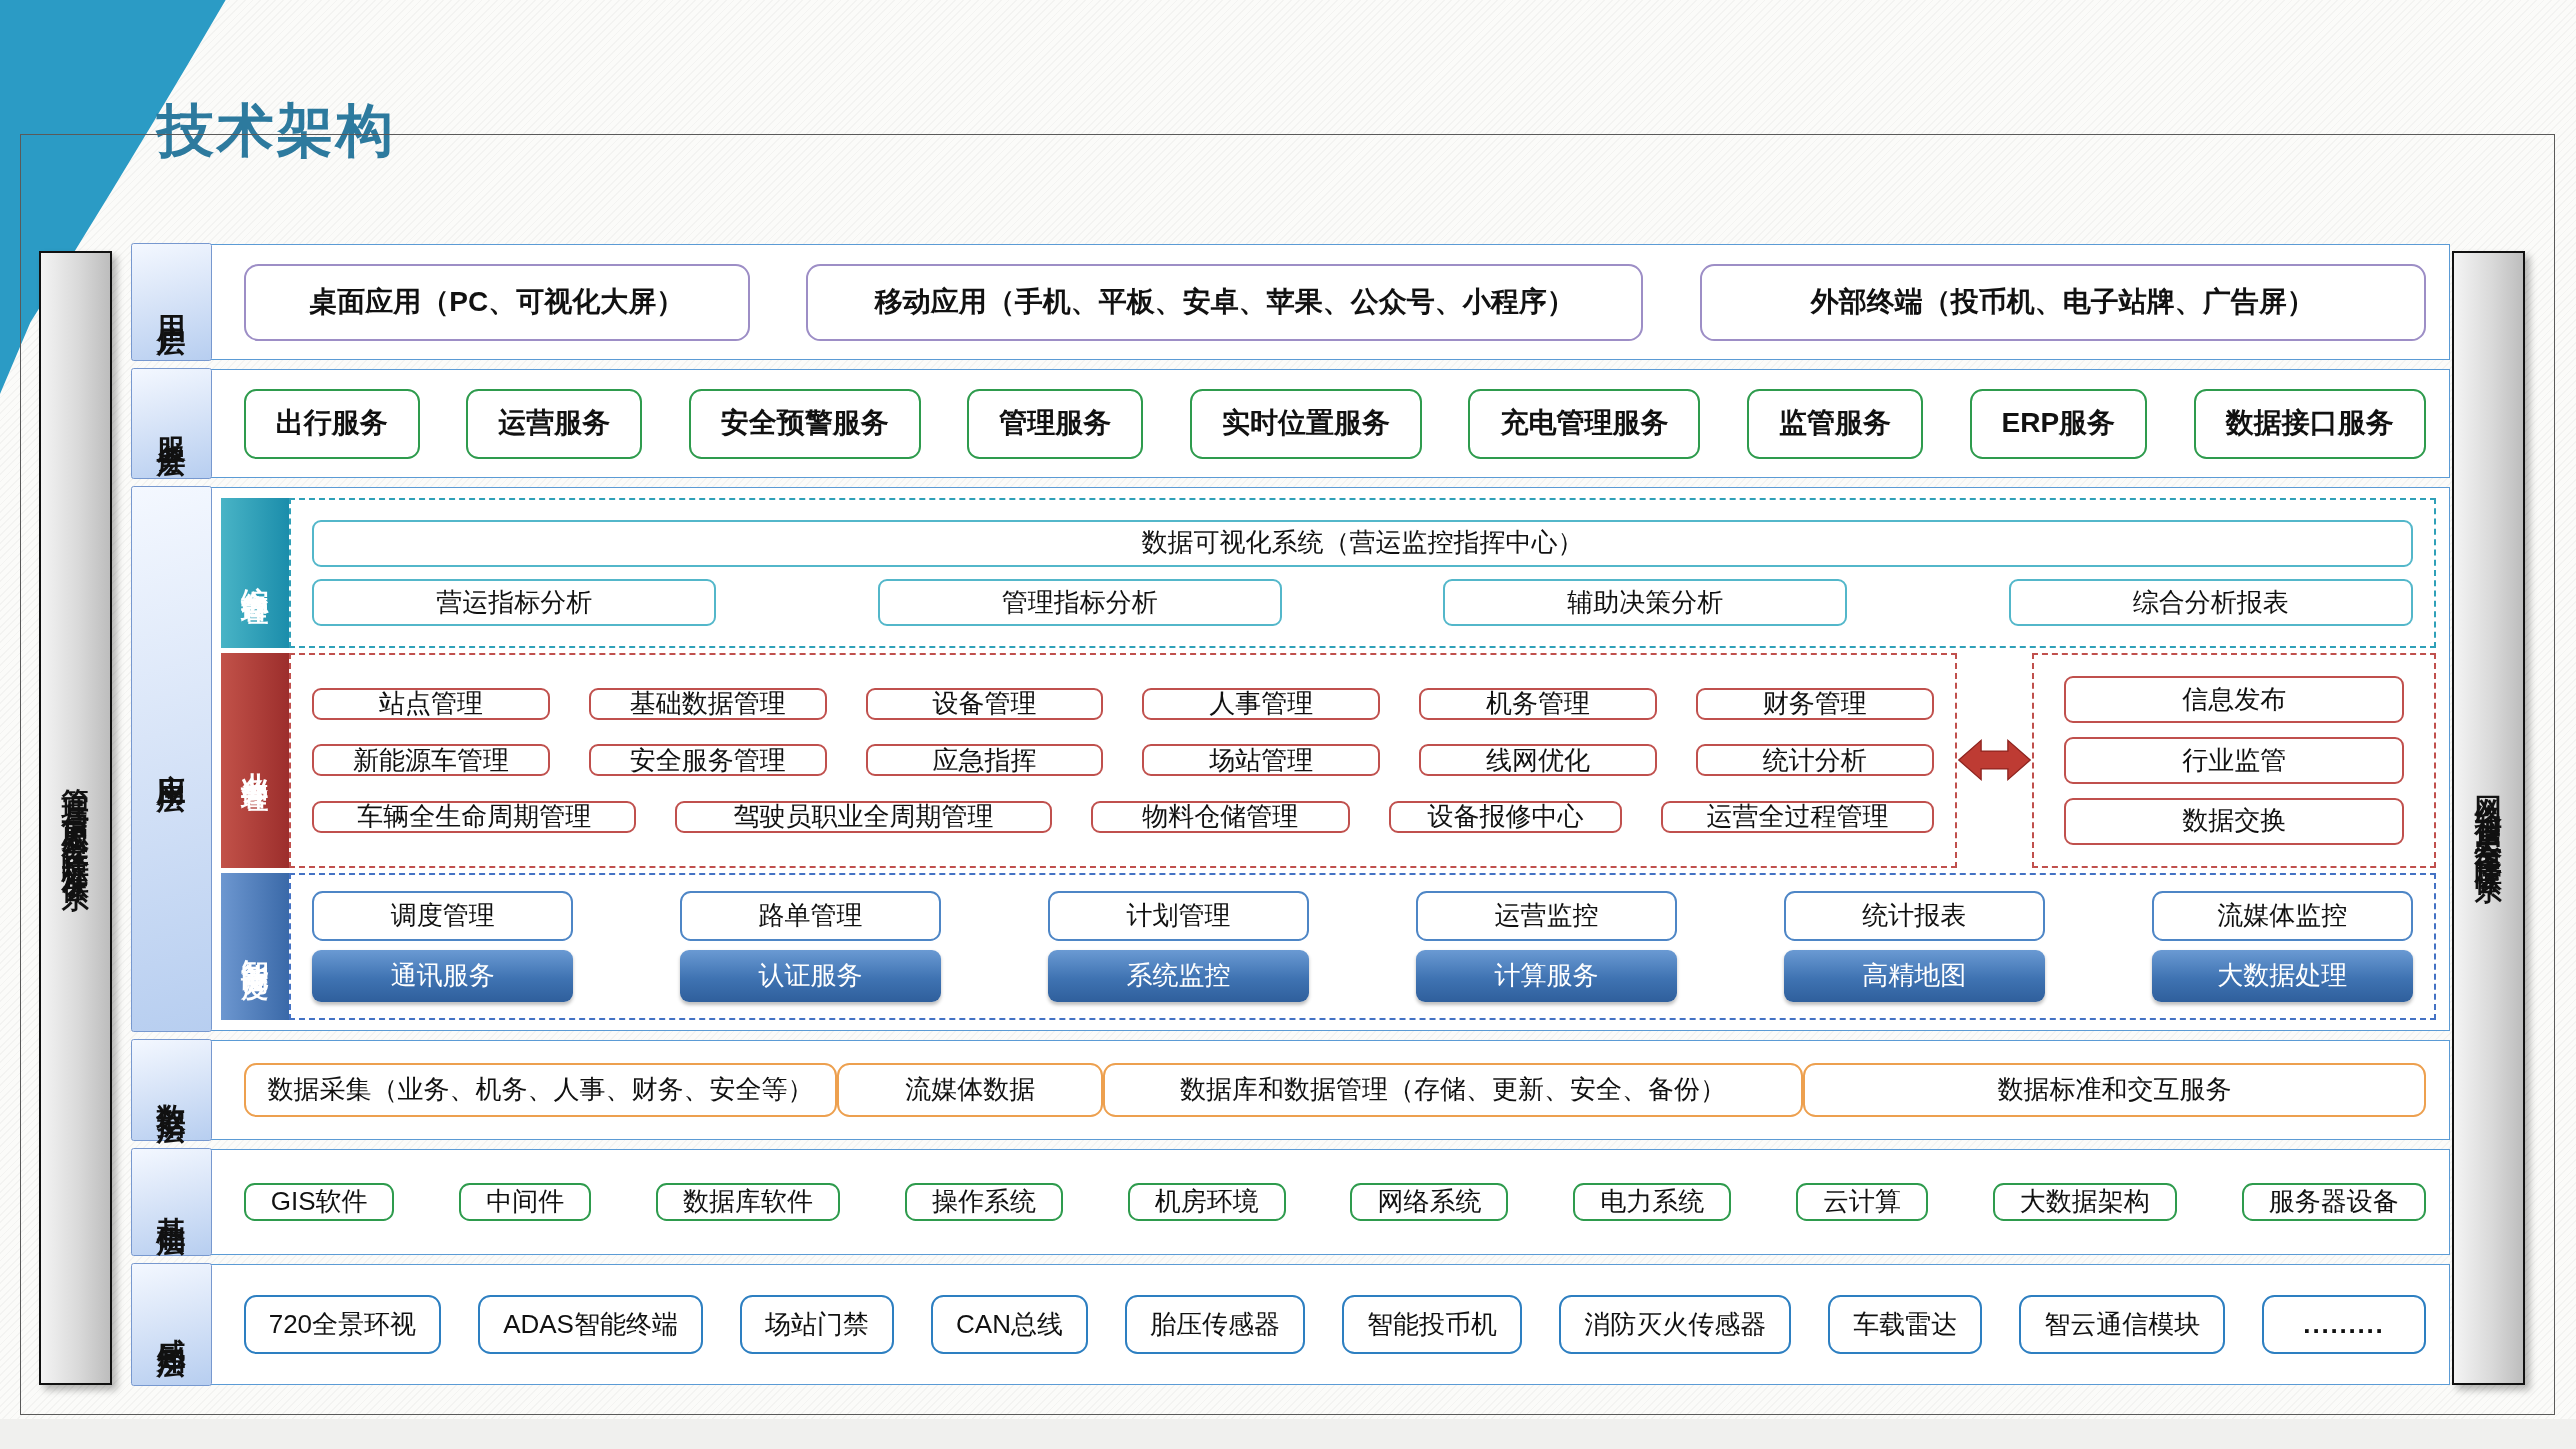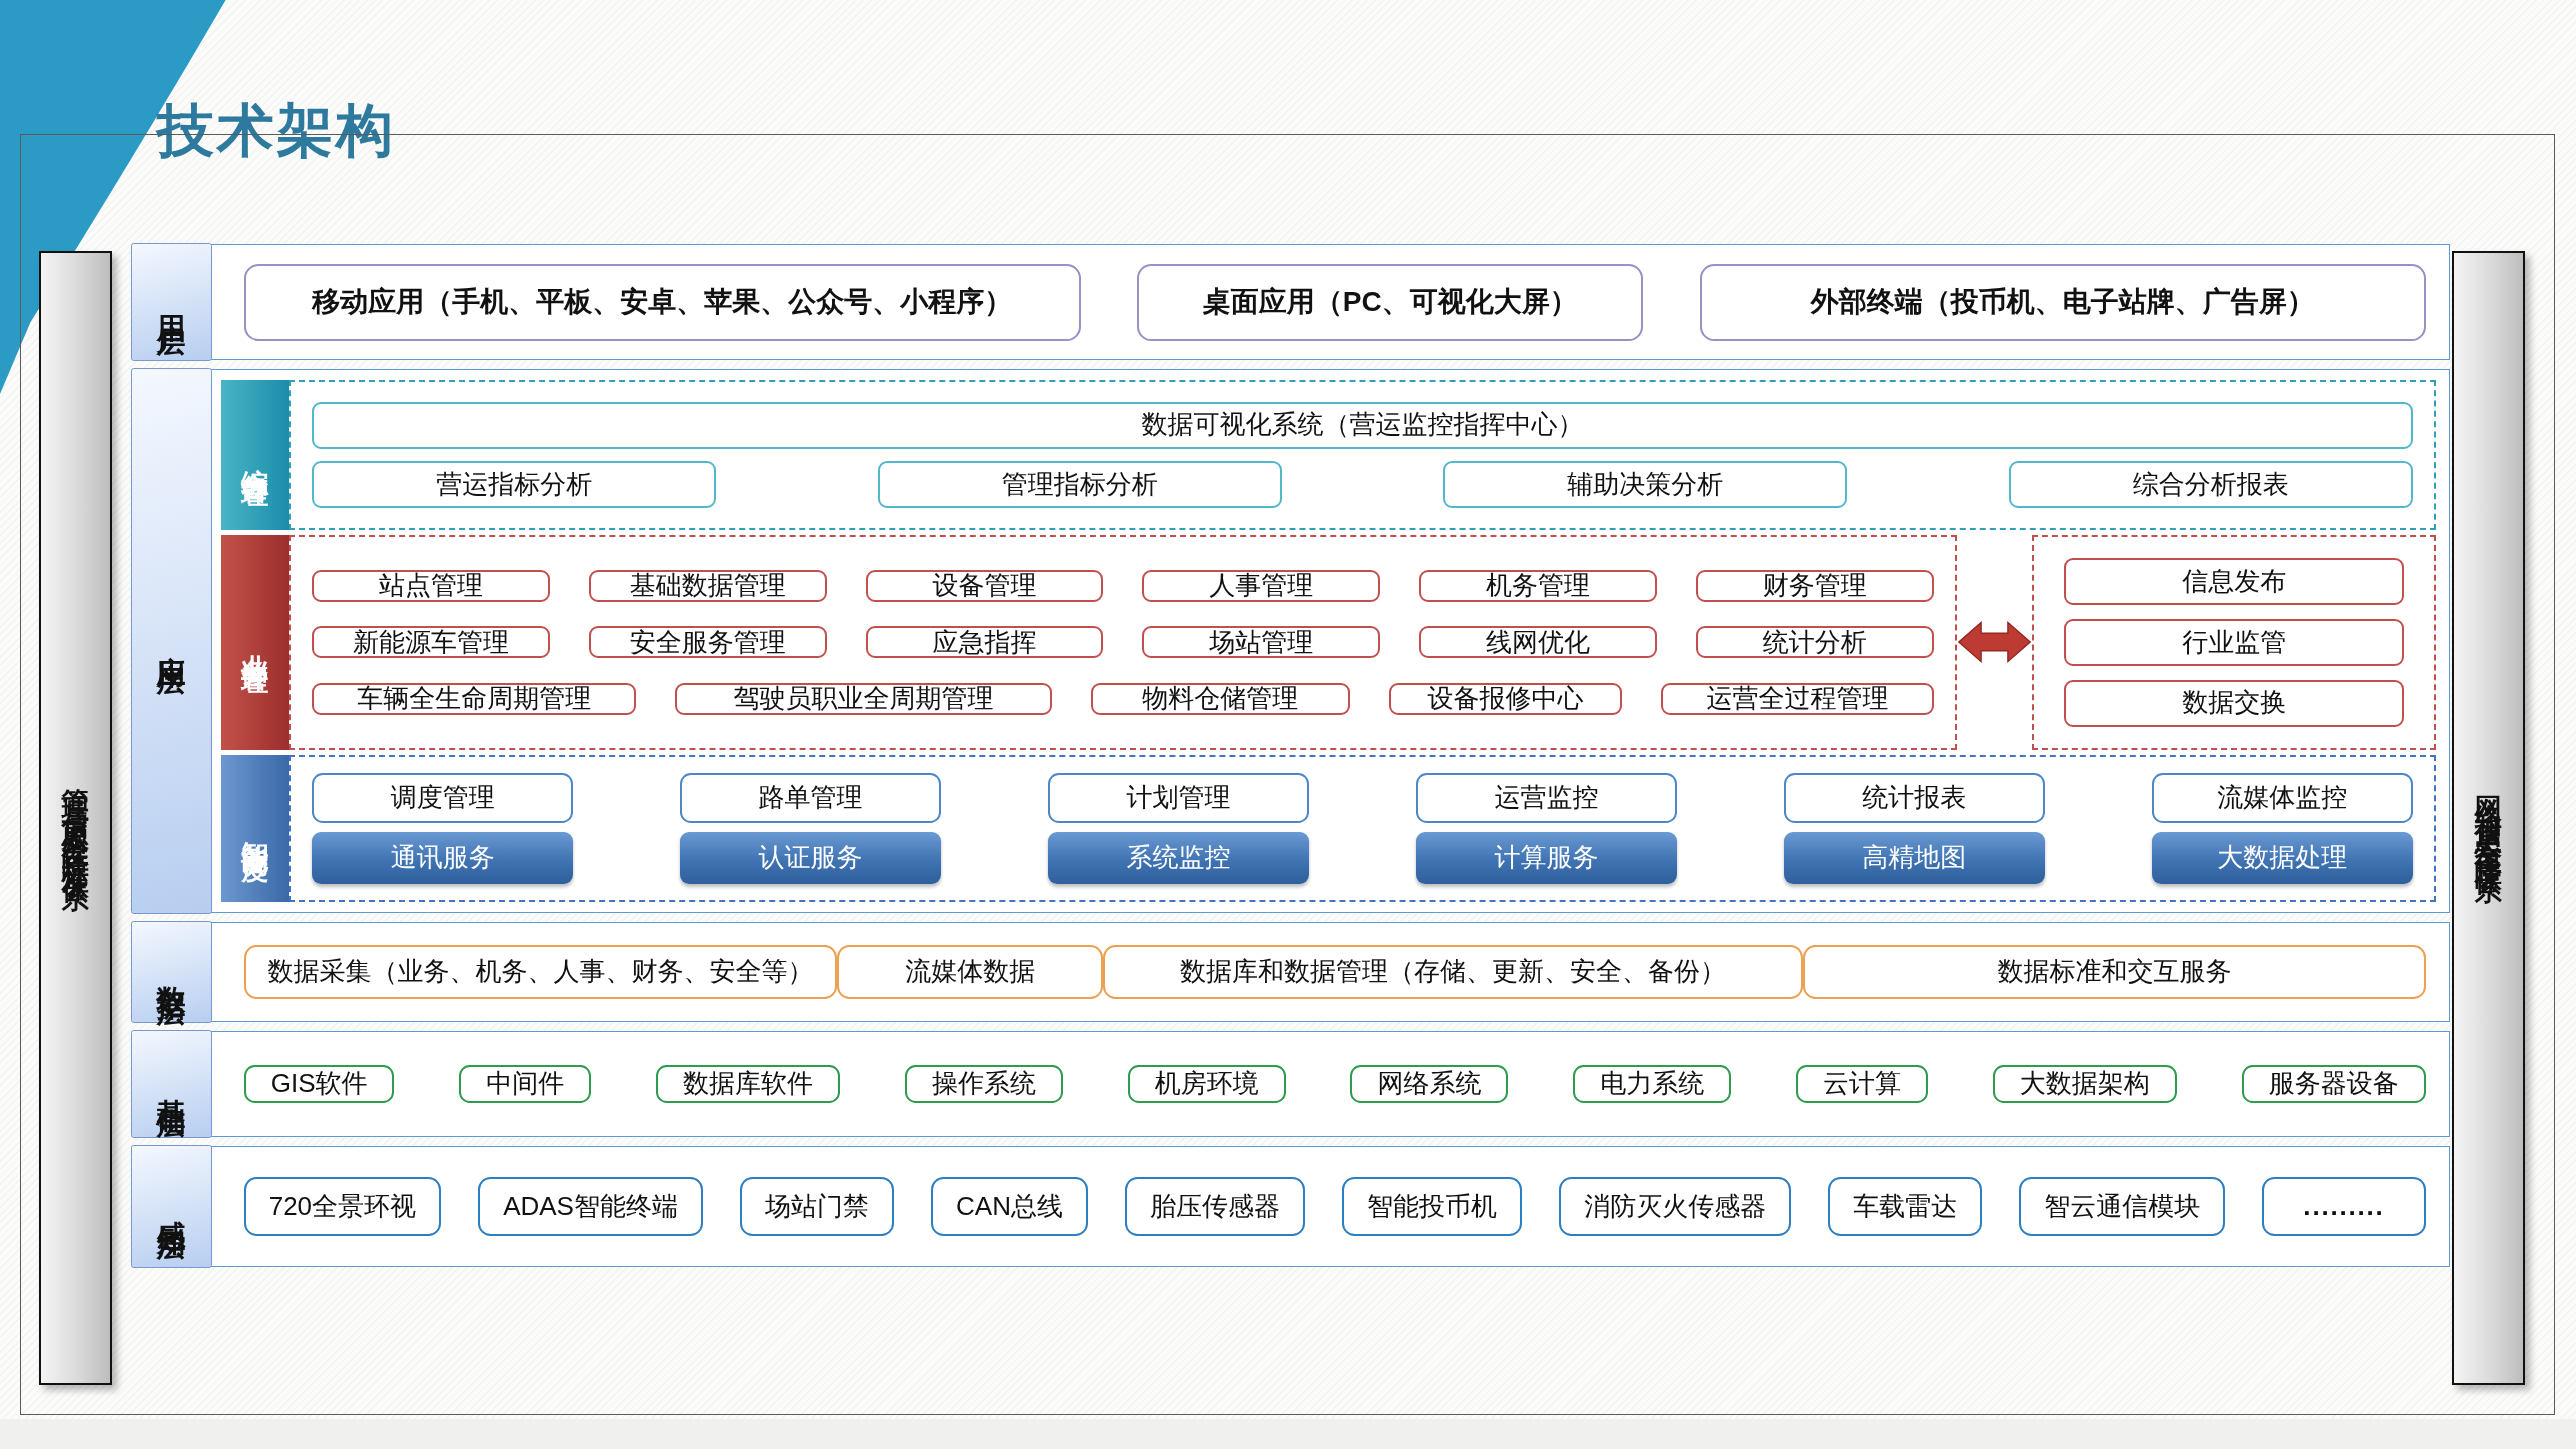--- a/index.html
+++ b/index.html
@@ -146,26 +146,40 @@
   <div class="frame">
 
     <div class="sidebar left v">管理与信息服务保障标准体系</div>
     <div class="sidebar right v">网络和信息安全保障体系</div>
 
     <div class="main">
 
       <section class="row row-user">
         <div class="layer-label v">用户层</div>
         <div class="row-content user-content">
+          <div class="box user-box b1">桌面应用（PC、可视化大屏）</div>
           <div class="box user-box b2">移动应用（手机、平板、安卓、苹果、公众号、小程序）</div>
-          <div class="box user-box b1">桌面应用（PC、可视化大屏）</div>
           <div class="box user-box b3">外部终端（投币机、电子站牌、广告屏）</div>
         </div>
       </section>
 
+      <section class="row row-service">
+        <div class="layer-label v">服务层</div>
+        <div class="row-content service-content">
+          <div class="box service-box">出行服务</div>
+          <div class="box service-box">运营服务</div>
+          <div class="box service-box">安全预警服务</div>
+          <div class="box service-box">管理服务</div>
+          <div class="box service-box">实时位置服务</div>
+          <div class="box service-box">充电管理服务</div>
+          <div class="box service-box">监管服务</div>
+          <div class="box service-box">ERP服务</div>
+          <div class="box service-box">数据接口服务</div>
+        </div>
+      </section>
 
       <section class="row row-app">
         <div class="layer-label v">应用层</div>
         <div class="row-content app-col">
 
           <div class="sec sec-comp">
             <div class="sec-label teal v">综合管理</div>
             <div class="comp-body dash-teal">
               <div class="box teal-box">数据可视化系统（营运监控指挥中心）</div>
               <div class="comp-items">

